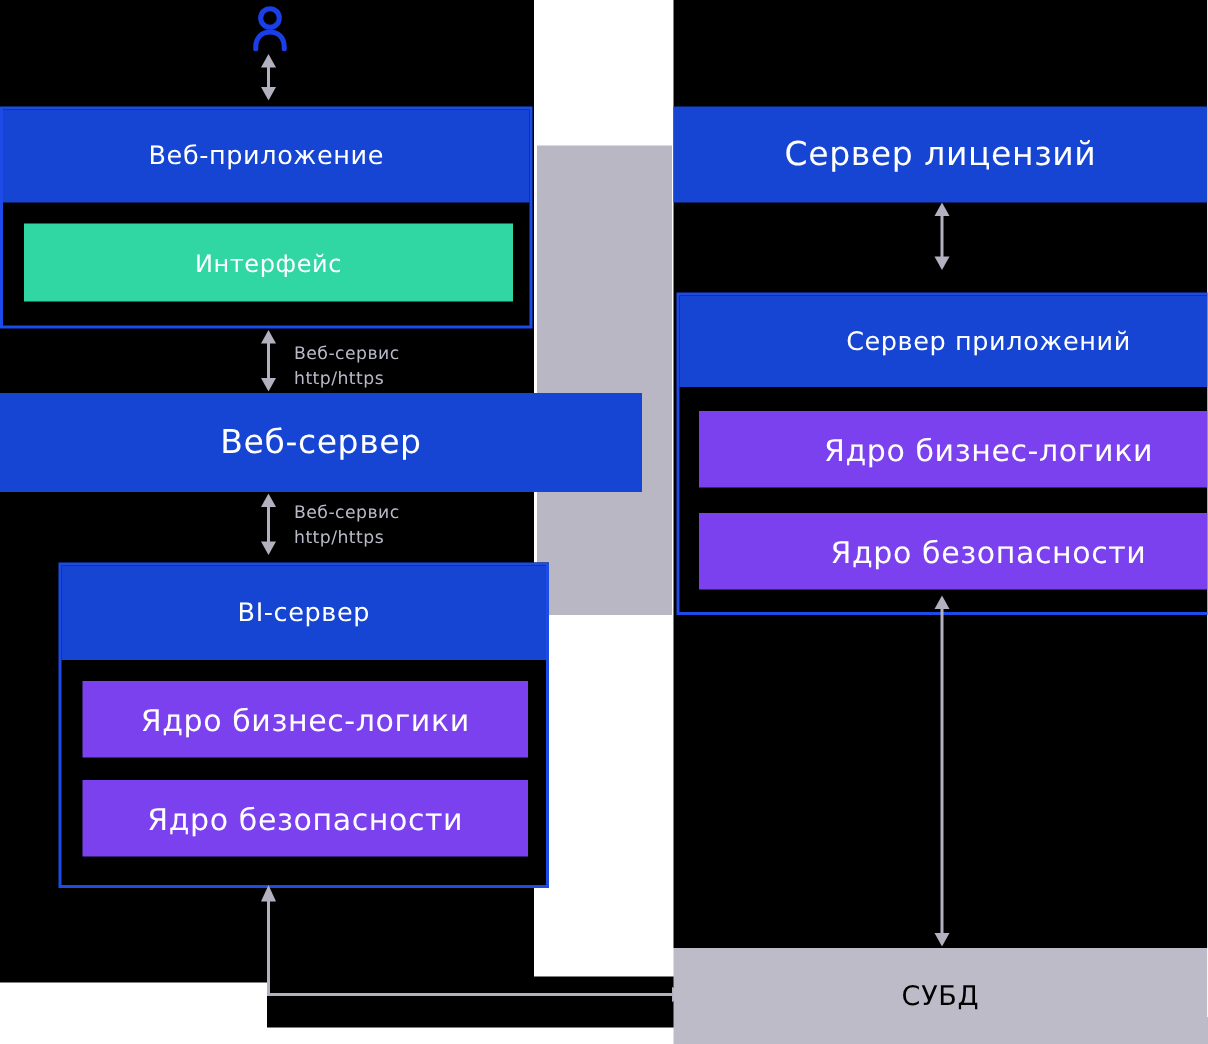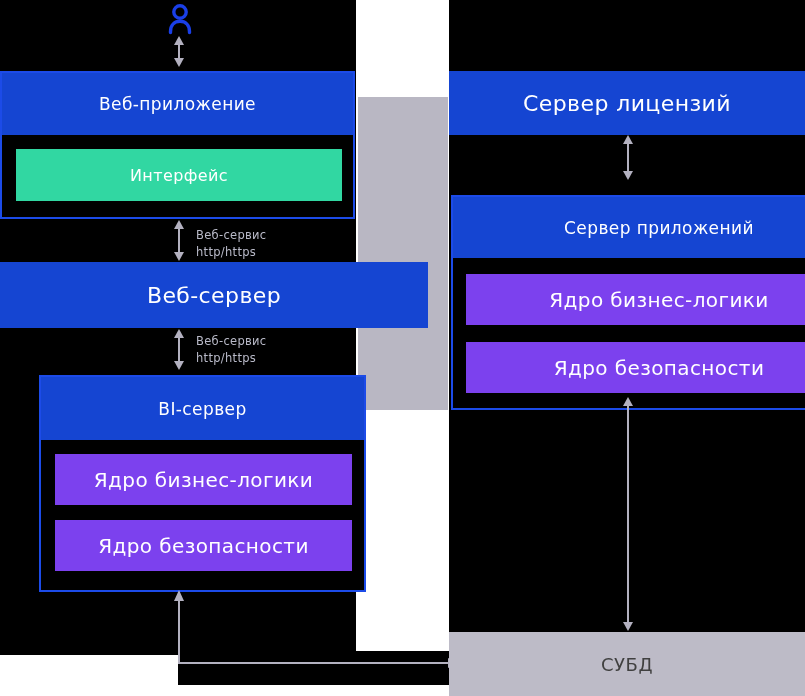--- a/index.html
+++ b/index.html
@@ -24,21 +24,21 @@
     font-size:16px;letter-spacing:.4px;
   }
   .box-purple{
     background:#7c41ee;color:#ffffff;display:flex;align-items:center;justify-content:center;
     font-size:20px;letter-spacing:.4px;
   }
   .label-small{
     color:#b9bac8;font-size:11.5px;line-height:1.45;letter-spacing:.3px;
   }
   .subd{
-    background:#bdbbc7;color:#404040;display:flex;align-items:center;justify-content:center;
+    background:#bdbbc7;color:#000000;display:flex;align-items:center;justify-content:center;
     font-size:18px;letter-spacing:.5px;
   }
 </style>
 </head>
 <body>
 
 <div class="stage">
 
   <div class="abs panel" style="left:0;top:0;width:356px;height:655px;"></div>
   <div class="abs panel" style="left:178px;top:651px;width:272px;height:34px;"></div>

